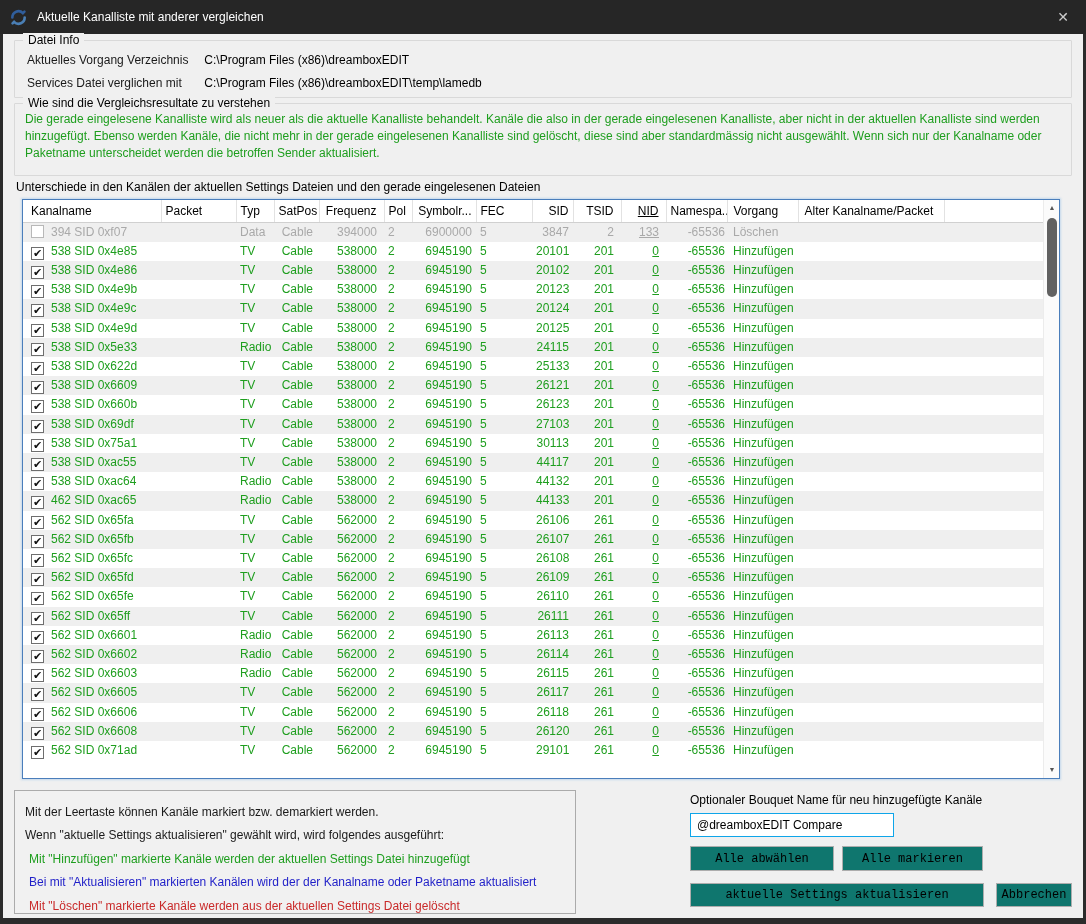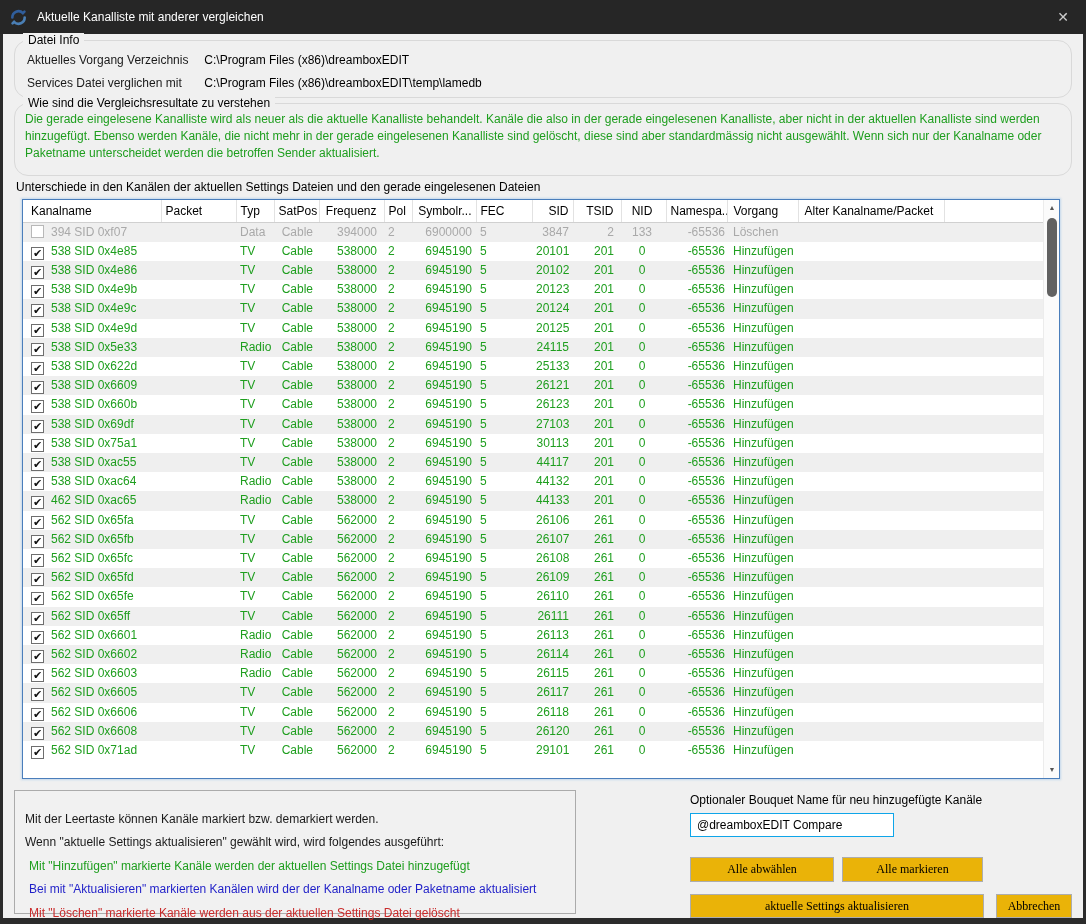--- a/index.html
+++ b/index.html
@@ -5,21 +5,21 @@
   * { box-sizing: border-box; margin: 0; padding: 0; }
   html,body { width:1086px; height:924px; }
   body { font-family:"Liberation Sans", sans-serif; font-size:12px; color:#1a1a1a; overflow:hidden; }
   .window { position:absolute; inset:0; width:1086px; height:924px; background:#2b2b2b; }
   .titlebar { position:absolute; left:0; top:0; width:1086px; height:34px; background:#262626; display:flex; align-items:center; padding-left:9px; }
   .app-icon { width:19px; height:19px; display:inline-block; }
   .title-text { color:#ffffff; margin-left:9px; font-size:12px; }
   .close-btn { margin-left:auto; width:46px; height:34px; color:#cccccc; font-size:14px; display:flex; align-items:center; justify-content:center; cursor:default; }
   .client { position:absolute; left:3px; top:34px; width:1080px; height:884px; background:#f0f0f0; }
 
-  .groupbox { position:absolute; border:1px solid #d9d9d9; border-radius:14px; }
+  .groupbox { position:absolute; border:1px solid #d9d9d9; border-radius:1px; }
   .groupbox legend, .gb-legend { position:absolute; top:-8px; left:8px; background:#f0f0f0; padding:0 5px; color:#000; }
 
   .fi-line { position:absolute; left:12px; }
   .fi-label { display:inline-block; width:174px; }
   .fi-value { color:#000; }
 
   .explain-text { position:absolute; left:10px; top:7px; right:10px; color:#1E9E1E; line-height:17px; }
 
   .table-caption { position:absolute; left:16px; top:180px; color:#000; }
 
@@ -36,44 +36,44 @@
   .col-packet { width:75px; }
   .col-typ { width:38px; }
   .col-satpos { width:45px; }
   td.col-satpos { text-align:right; padding-right:6px; }
   .col-frequenz { width:65px; text-align:right; padding-right:7px; }
   .col-pol { width:28px; }
   .col-symbolrate { width:64px; text-align:right; padding-right:4px; }
   .col-fec { width:56px; }
   .col-sid { width:41px; text-align:right; padding-right:4px; }
   .col-tsid { width:48px; text-align:right; padding-right:7px; }
-  .col-nid { width:45px; text-align:center; padding-right:7px; }
+  .col-nid { width:45px; text-align:right; padding-right:7px;text-decoration:underline; }
   .col-namespace { width:61px; text-align:right; padding-right:2px; }
   .col-vorgang { width:71px; padding-left:6px; }
   .col-alter_kanalname { width:146px; padding-left:6px; }
   .col-filler { width:auto; border-right:none; }
 
   .checkbox { display:inline-block; width:13px; height:13px; border:1px solid #6e6e6e; background:#ffffff; margin-right:7px; vertical-align:-2px; font-size:11px; line-height:11px; text-align:center; color:#111; }
   .row-del .checkbox { border-color:#b8b8b8; }
 
   .vscroll { position:absolute; top:0; right:0; bottom:0; width:16px; background:#fbfbfb; border-left:1px solid #ececec; }
   .vs-arrow { position:absolute; left:0; width:16px; height:16px; color:#555; font-size:7px; text-align:center; line-height:16px; }
   .vs-up { top:0; }
   .vs-down { bottom:0; }
   .vs-thumb { position:absolute; left:3px; top:18px; width:10px; height:79px; background:#616161; border-radius:5px; }
 
-  .notes { position:absolute; left:14px; top:790px; width:562px; height:124px; background:#f1f1f1; border:1px solid #ababab; padding:17px 10px; line-height:23.4px; }
+  .notes { position:absolute; left:14px; top:790px; width:562px; height:124px; background:#f1f1f1; border:1px solid #ababab; padding:10px 10px; line-height:23.4px; }
   .note-black { color:#1a1a1a; }
   .note-green { color:#1E9E1E; padding-left:4px; }
   .note-blue { color:#1f1fc8; padding-left:4px; }
   .note-red { color:#c92a2a; padding-left:4px; }
 
   .bouquet-label { position:absolute; left:690px; top:793px; color:#000; }
   .bouquet-input { position:absolute; left:690px; top:813px; width:204px; height:24px; border:1px solid #0ea5e9; background:#ffffff; font-family:"Liberation Sans", sans-serif; font-size:12px; padding:0 6px; color:#000; }
-  .btn { position:absolute; background:#eab308; border:1px solid #adadad; font-family:Liberation Serif, serif; font-size:12px; color:#000; display:flex; align-items:center; justify-content:center; cursor:default;margin-top:11px; }
+  .btn { position:absolute; background:#0f766e; border:1px solid #adadad; font-family:Liberation Mono, monospace; font-size:12px; color:#000; display:flex; align-items:center; justify-content:center; cursor:default; }
   .btn-deselect { left:690px; top:846px; width:144px; height:25px; }
   .btn-select  { left:842px; top:846px; width:141px; height:25px; }
   .btn-update  { left:690px; top:883px; width:294px; height:24px; }
   .btn-cancel  { left:996px; top:883px; width:76px; height:24px; }
 </style>
 </head>
 <body>
 
 <div class="window">
 

